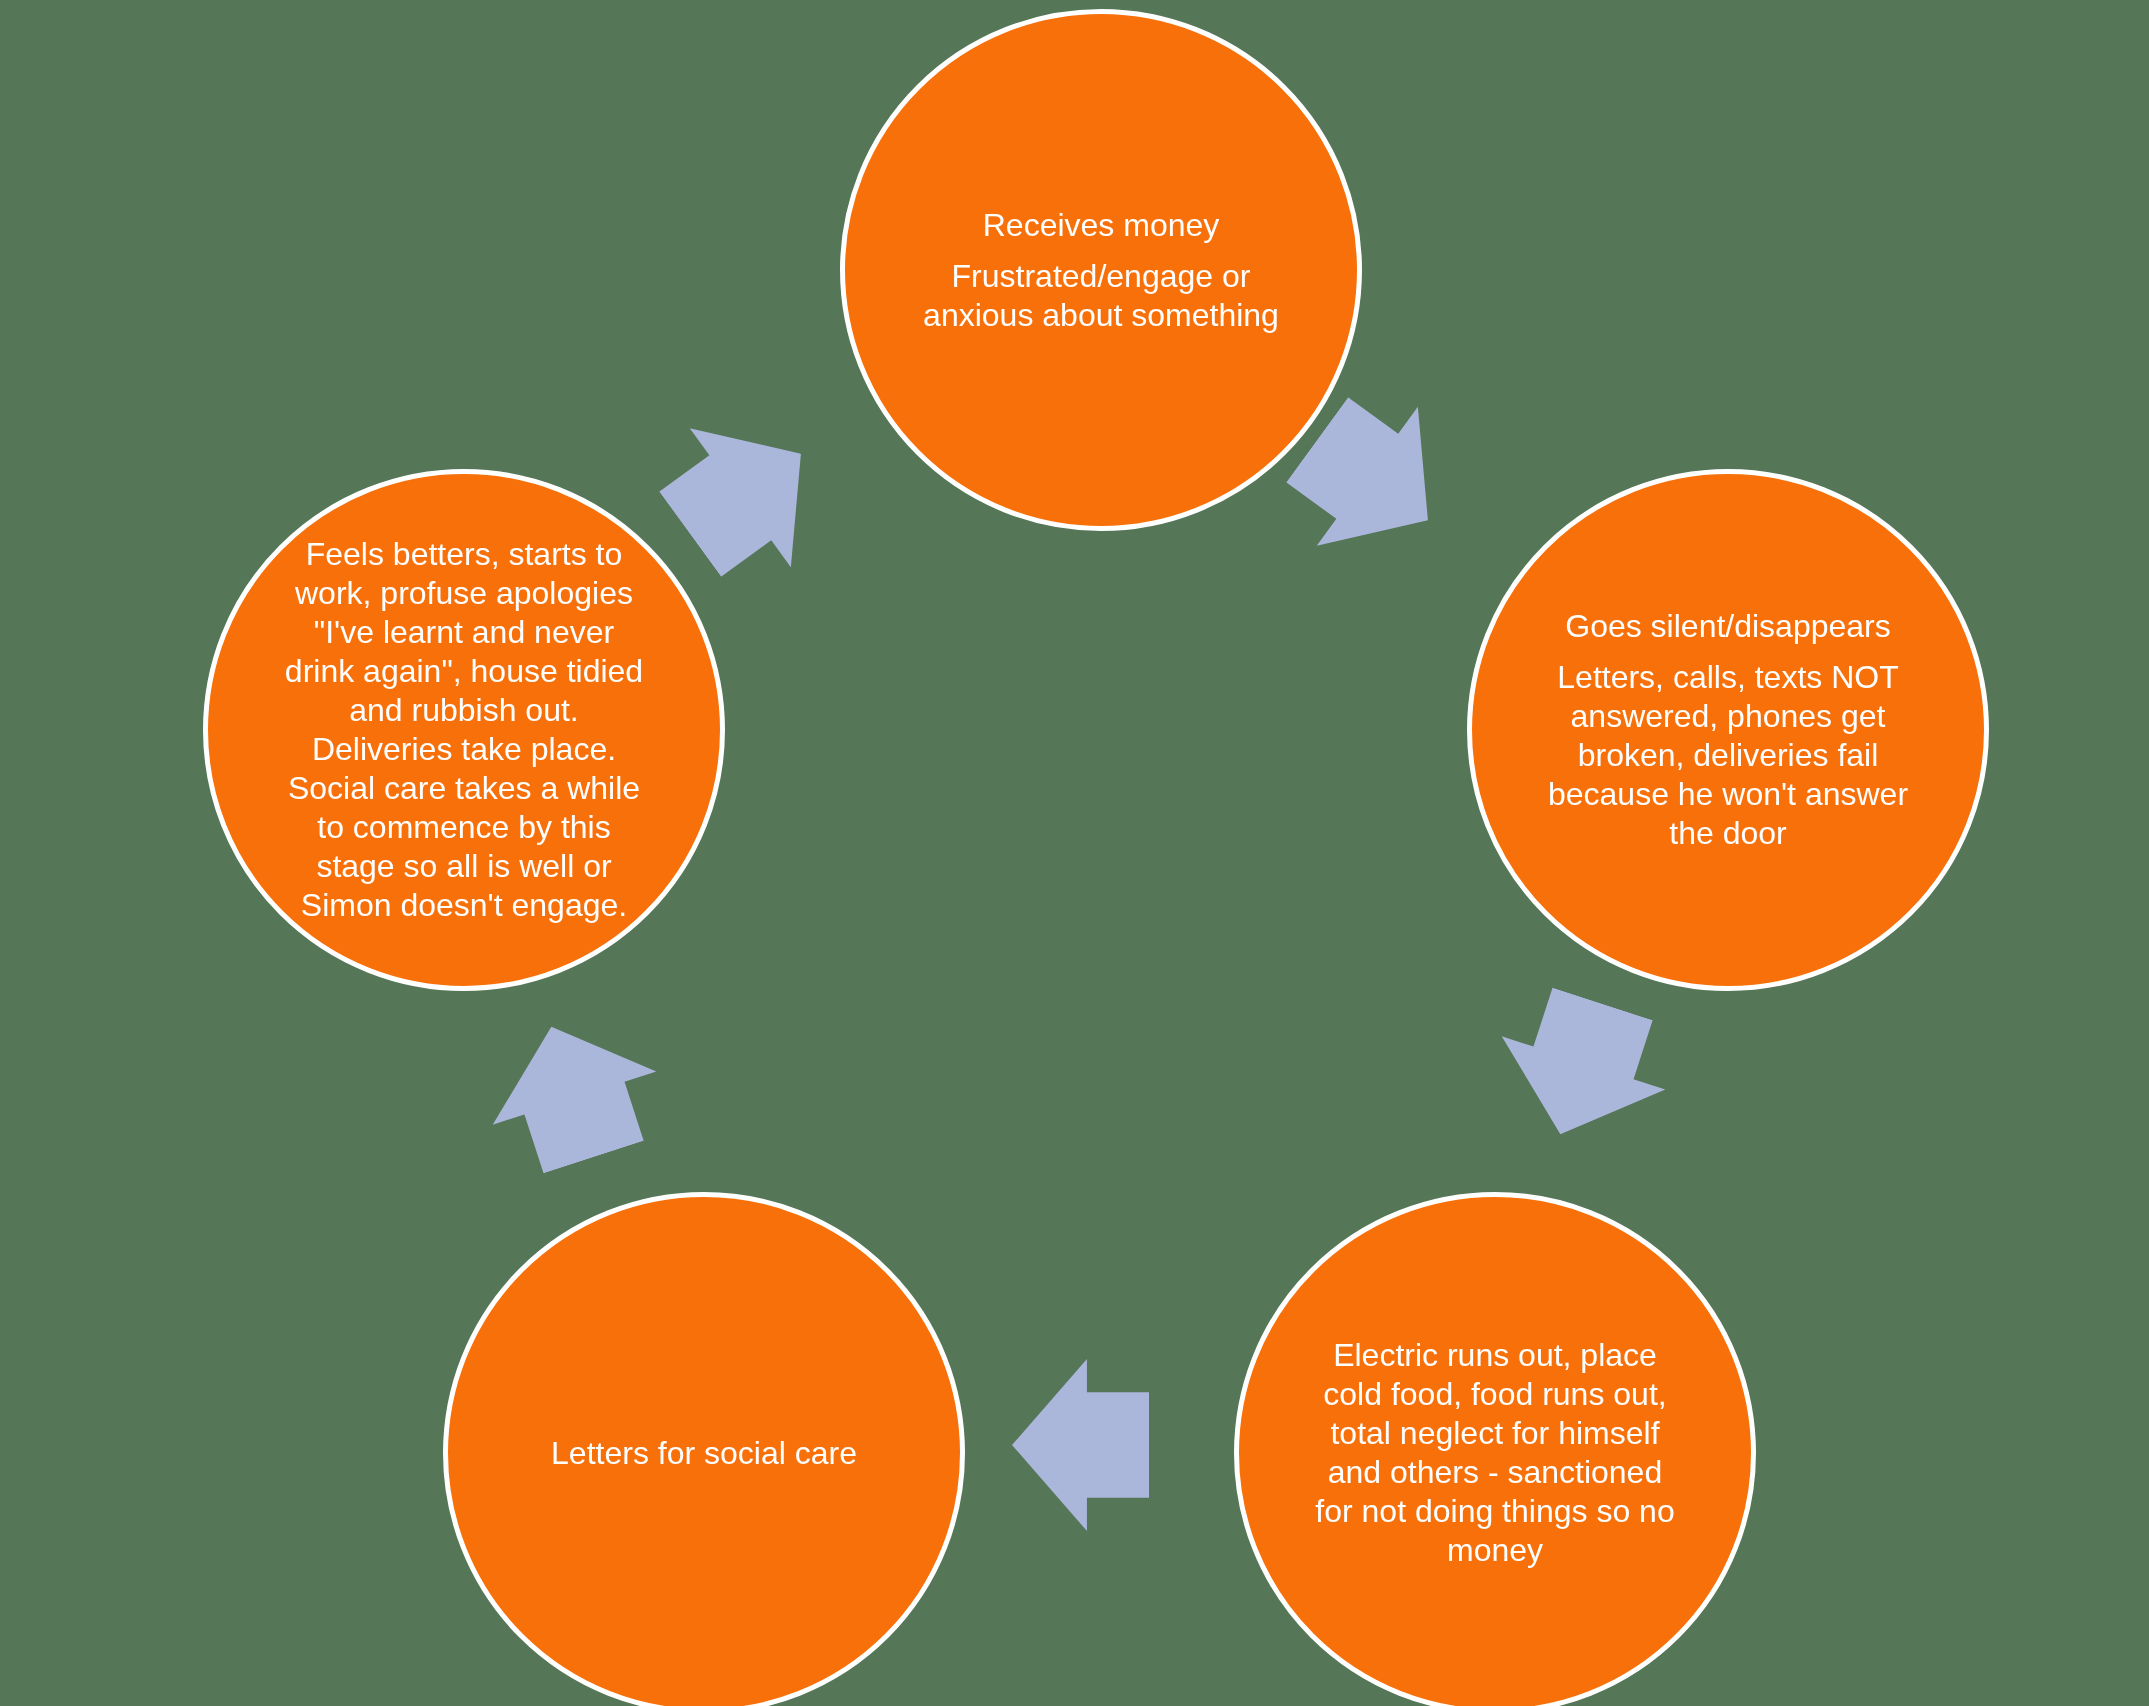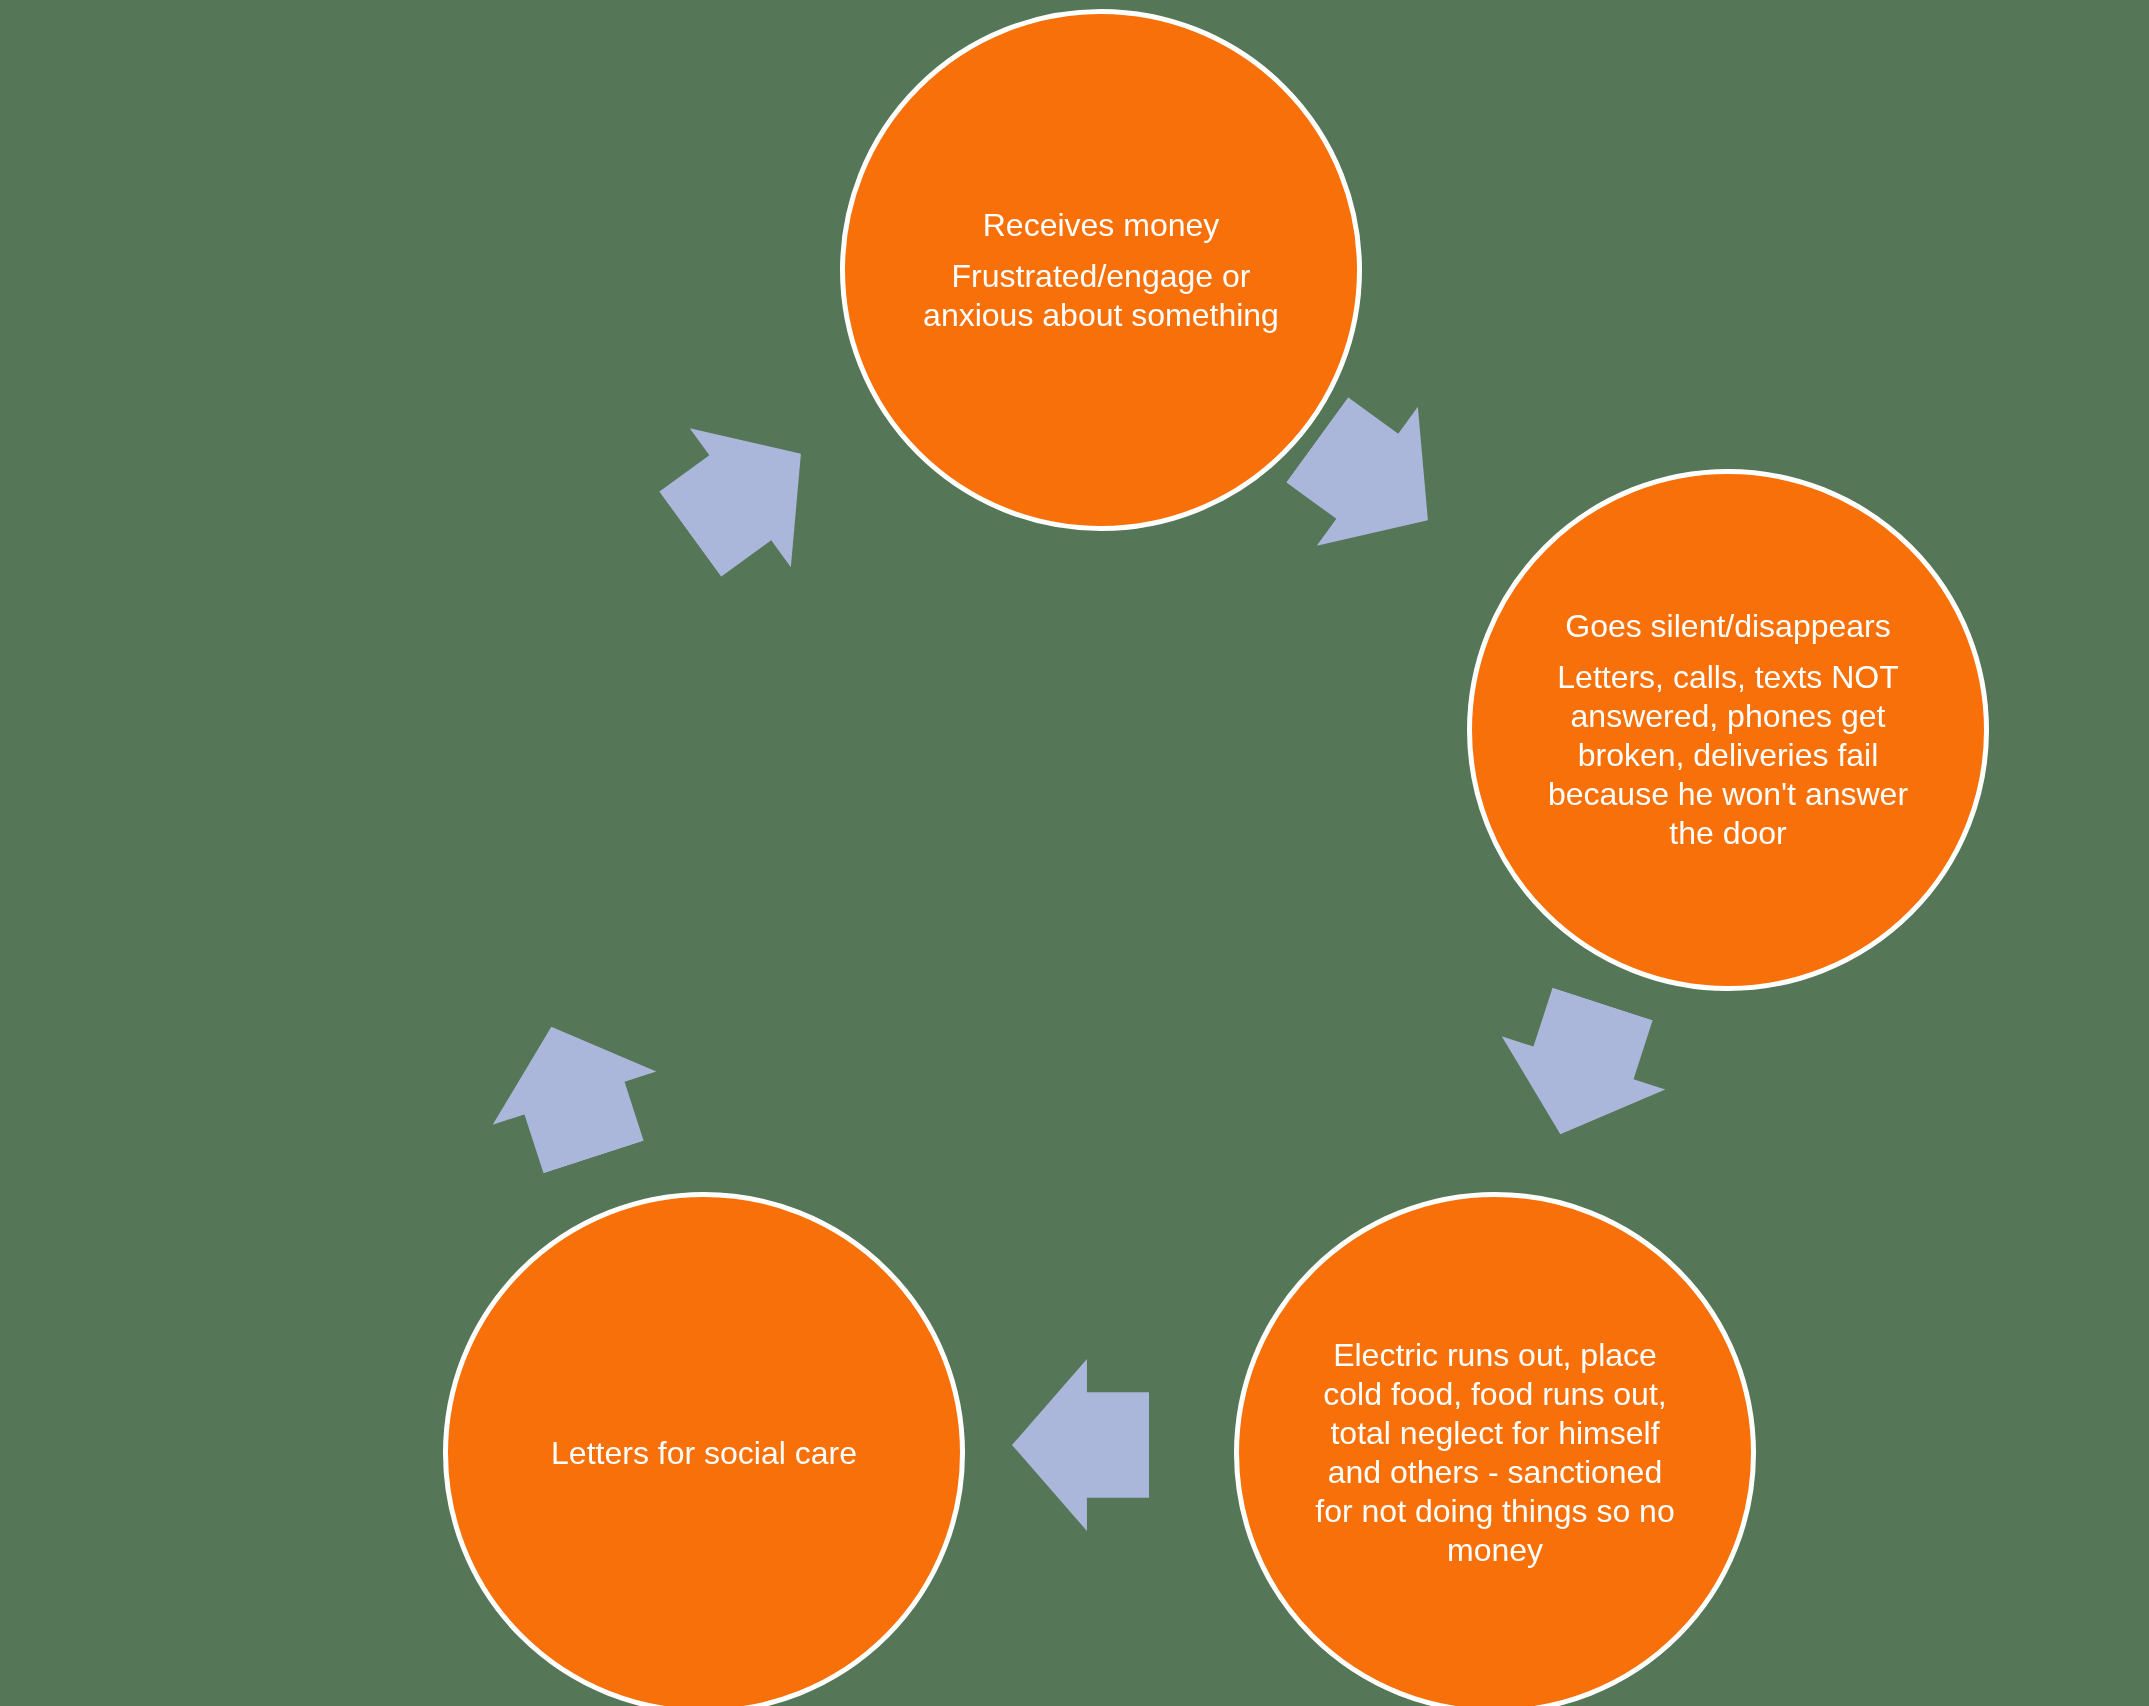--- a/index.html
+++ b/index.html
@@ -62,20 +62,32 @@
 total neglect for himself
 and others - sanctioned
 for not doing things so no
 money</p>
   </div>
 
   <div class="node" style="left: 443px; top: 1192px; background: rgb(248, 112, 10); border-color: rgb(255, 255, 255); color: rgb(255, 255, 255);">
     <p>Letters for social care</p>
   </div>
 
+  <div class="node" style="left: 203px; top: 469px; background: rgb(248, 112, 10); border-color: rgb(255, 255, 255); color: rgb(255, 255, 255);">
+    <p>Feels betters, starts to
+work, profuse apologies
+"I've learnt and never
+drink again", house tidied
+and rubbish out.
+Deliveries take place.
+Social care takes a while
+to commence by this
+stage so all is well or
+Simon doesn't engage.</p>
+  </div>
 
   <div class="arrow" style="left: 1304px; top: 394px; transform: rotate(36deg); background: rgb(171, 182, 219);"></div>
 
   <div class="arrow" style="left: 1513px; top: 983px; transform: rotate(108deg); background: rgb(171, 182, 219);"></div>
 
   <div class="arrow" style="left: 1012px; top: 1359px; transform: rotate(180deg); background: rgb(171, 182, 219);"></div>
 
   <div class="arrow" style="left: 504px; top: 1006px; transform: rotate(252deg); background: rgb(171, 182, 219);"></div>
 
   <div class="arrow" style="left: 677px; top: 408px; transform: rotate(-36deg); background: rgb(171, 182, 219);"></div>

